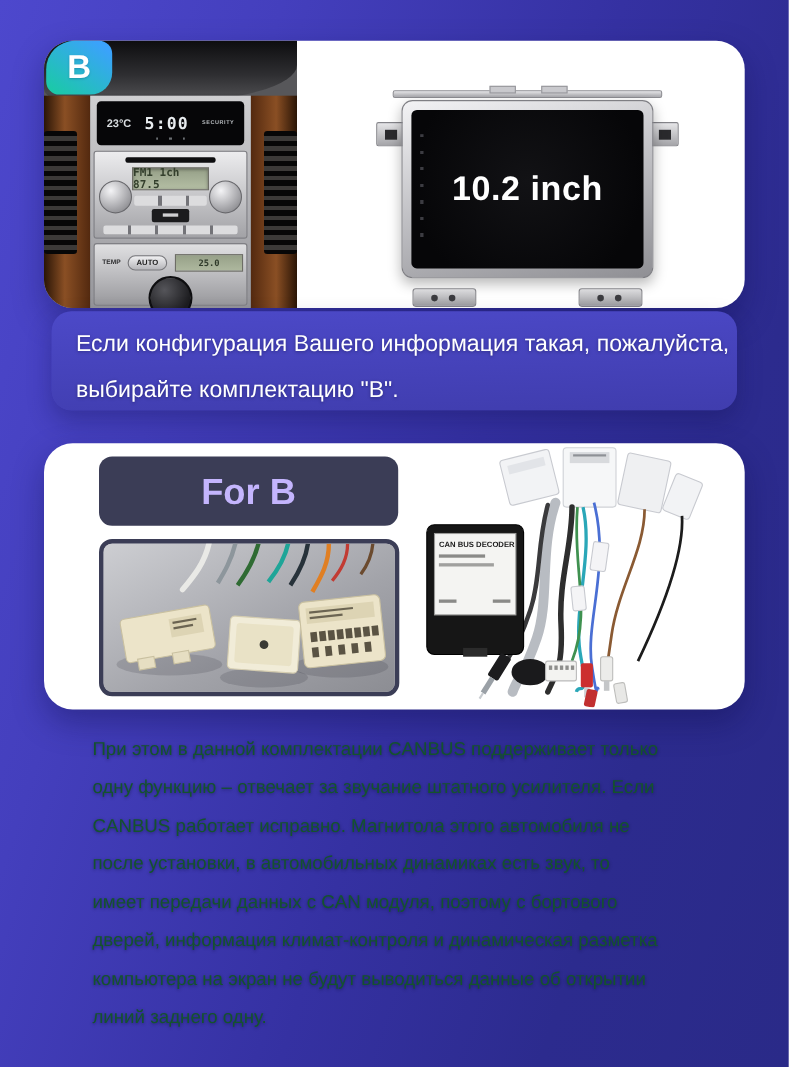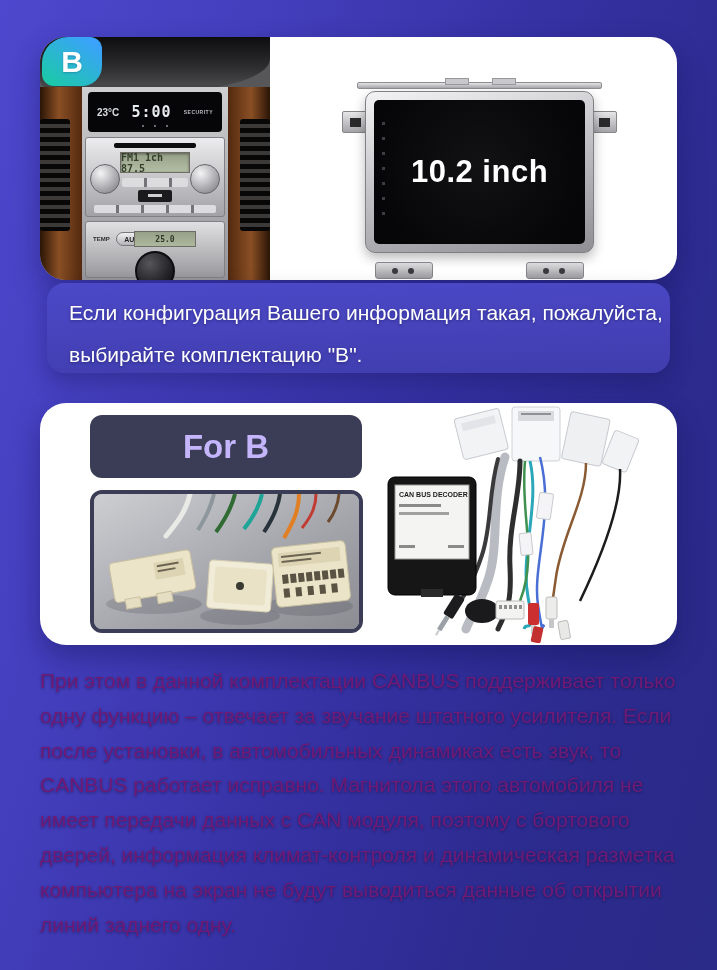--- a/index.html
+++ b/index.html
@@ -48,21 +48,21 @@
   .r1 { top:40px; left:36px; right:36px; }
   .r2 { top:67px; left:8px; right:8px; height:8px; }
   .tape { position:absolute; top:52px; left:52px; right:52px; height:12px; background:#1b1b1d; border-radius:2px; }
   .tape::after { content:""; position:absolute; left:30%; right:30%; top:4px; height:3px; background:#cfcfd1; }
   .climate { position:absolute; left:3px; right:3px; top:134px; bottom:2px; border-radius:3px;
     background:linear-gradient(180deg,#e0e0e2,#99999d); border:1px solid #808085; }
   .auto-btn { position:absolute; left:30px; top:10px; width:36px; height:14px; border-radius:7px;
     background:linear-gradient(180deg,#f0f0f2,#b5b5b9); border:1px solid #77777b;
     font-size:7px; color:#222; display:flex; align-items:center; justify-content:center; }
   .temp-lbl { position:absolute; left:7px; top:14px; font-size:6px; color:#2e2e30; }
-  .clim-lcd { position:absolute; right:28px; top:9px; width:62px; height:16px;
+  .clim-lcd { position:absolute; right:3px; top:9px; width:62px; height:16px;
     background:linear-gradient(180deg,#96a088,#aeb89e); border:1px solid #6d6d66;
     color:#2f3a2a; font-family:"DejaVu Sans Mono",monospace; font-size:8px;
     display:flex; align-items:center; justify-content:center; }
   .clim-knob { position:absolute; left:50%; bottom:-14px; transform:translateX(-50%);
     width:40px; height:40px; border-radius:50%;
     background:radial-gradient(circle at 35% 30%,#55555a,#1c1c1f 70%); border:2px solid #0e0e10; }
 
   
   .badge-b { position:absolute; left:2px; top:0; width:60px; height:49px;
     border-radius:26px 12px 20px 12px;
@@ -108,22 +108,22 @@
     background:#3b3d56; border-radius:12px; display:flex; align-items:center; justify-content:center;
     color:#c4b5fd; font-size:33px; font-weight:bold; }
   .conn-frame { position:absolute; left:50px; top:87px; width:273px; height:143px;
     border:4px solid #3b3d56; border-radius:12px; overflow:hidden; background:#b9bac0; }
   .conn-frame svg { display:block; width:100%; height:100%; }
   .harness { position:absolute; left:330px; top:2px; width:300px; height:238px; }
   .harness svg { display:block; width:100%; height:100%; }
 
   
   .bottom-par { position:absolute; left:40px; top:664px; width:650px; }
-  .par-line { color:#701a75; font-size:21px; line-height:34.8px; white-space:nowrap;
-    text-shadow:0 1px 3px rgba(8,8,40,.45); }
+  .par-line { color:#14532d; font-size:17px; line-height:34.8px; white-space:nowrap;
+    text-shadow:0 1px 3px rgba(8,8,40,.45);margin-left:44px; }
 </style>
 </head>
 <body>
 
 <div class="card card-top">
 
   <div class="dash-photo">
     <div class="dash-brow"></div>
     <div class="wood wood-l">
       <div class="vent"></div>
@@ -302,19 +302,19 @@
       <g transform="rotate(-10 194 224)">
         <rect x="189" y="216" width="10" height="18" rx="2" fill="#e8e8e6" stroke="#bdbdbb"></rect>
       </g>
     </svg>
   </div>
 </div>
 
 <div class="bottom-par">
   <div class="par-line">При этом в данной комплектации CANBUS поддерживает только</div>
   <div class="par-line">одну функцию – отвечает за звучание штатного усилителя. Если</div>
+  <div class="par-line">CANBUS работает исправно. Магнитола этого автомобиля не</div>
   <div class="par-line">после установки, в автомобильных динамиках есть звук, то</div>
-  <div class="par-line">CANBUS работает исправно. Магнитола этого автомобиля не</div>
   <div class="par-line">имеет передачи данных с CAN модуля, поэтому с бортового</div>
   <div class="par-line">дверей, информация климат-контроля и динамическая разметка</div>
   <div class="par-line">компьютера на экран не будут выводиться данные об открытии</div>
   <div class="par-line">линий заднего одну.</div>
 </div>
 
 </body></html>

